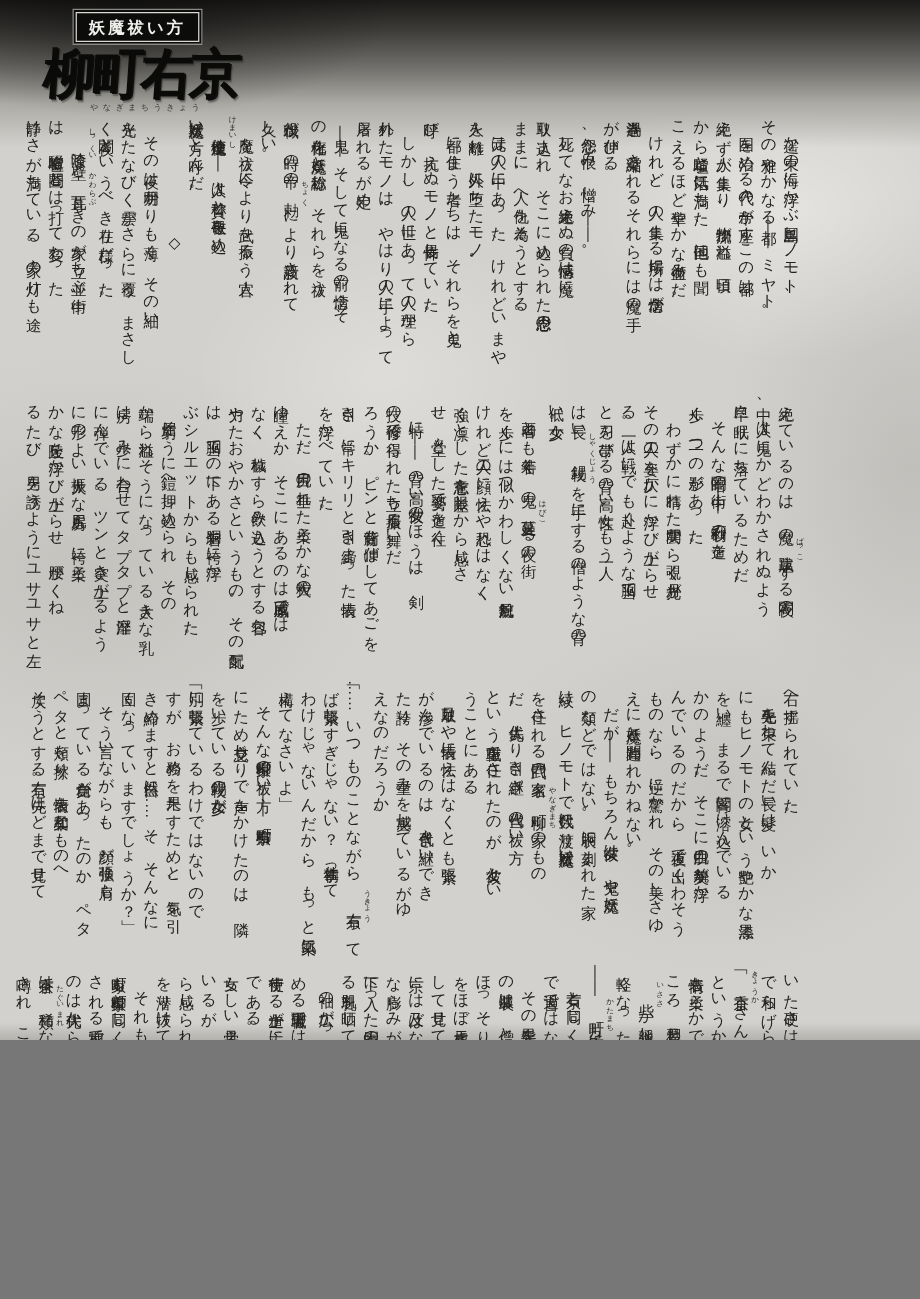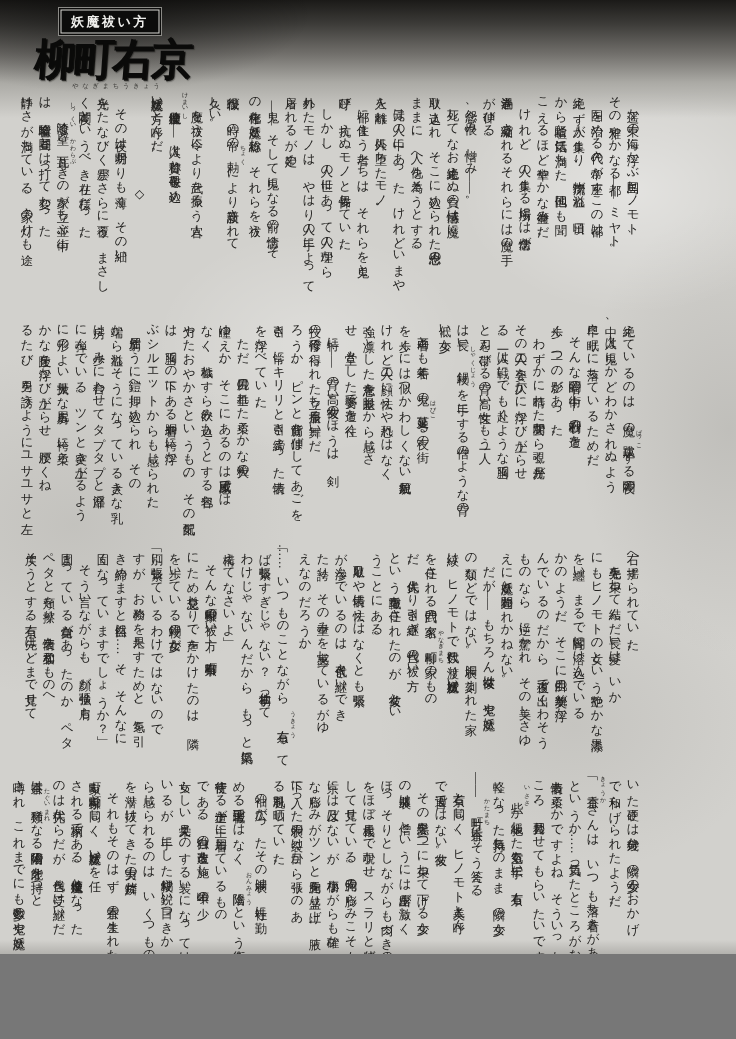--- a/index.html
+++ b/index.html
@@ -1,18 +1,18 @@
 <!DOCTYPE html>
 <html><head>
 <meta charset="utf-8">
 <style>
   html,body{margin:0;padding:0;background:#777;}
   .page{
-    position:relative;width:736px;height:954px;overflow:hidden;
-    font-family:Liberation Serif, serif;
+    position:relative;width:736px;height:832px;overflow:hidden;
+    font-family:Liberation Sans, sans-serif;
     background:
       radial-gradient(240px 170px at 86% 20%, rgba(255,255,255,.38), rgba(255,255,255,0) 72%),
       radial-gradient(320px 250px at 10% 55%, rgba(118,116,110,.16), rgba(118,116,110,0) 70%),
       radial-gradient(280px 210px at 78% 76%, rgba(122,120,115,.14), rgba(122,120,115,0) 70%),
       radial-gradient(220px 160px at 42% 36%, rgba(255,255,255,.26), rgba(255,255,255,0) 70%),
       radial-gradient(200px 300px at 99% 45%, rgba(110,108,103,.18), rgba(110,108,103,0) 75%),
       linear-gradient(0deg, rgba(108,106,101,.30), rgba(108,106,101,0) 14px),
       #d2d1cd;
   }
   .top-shade{

